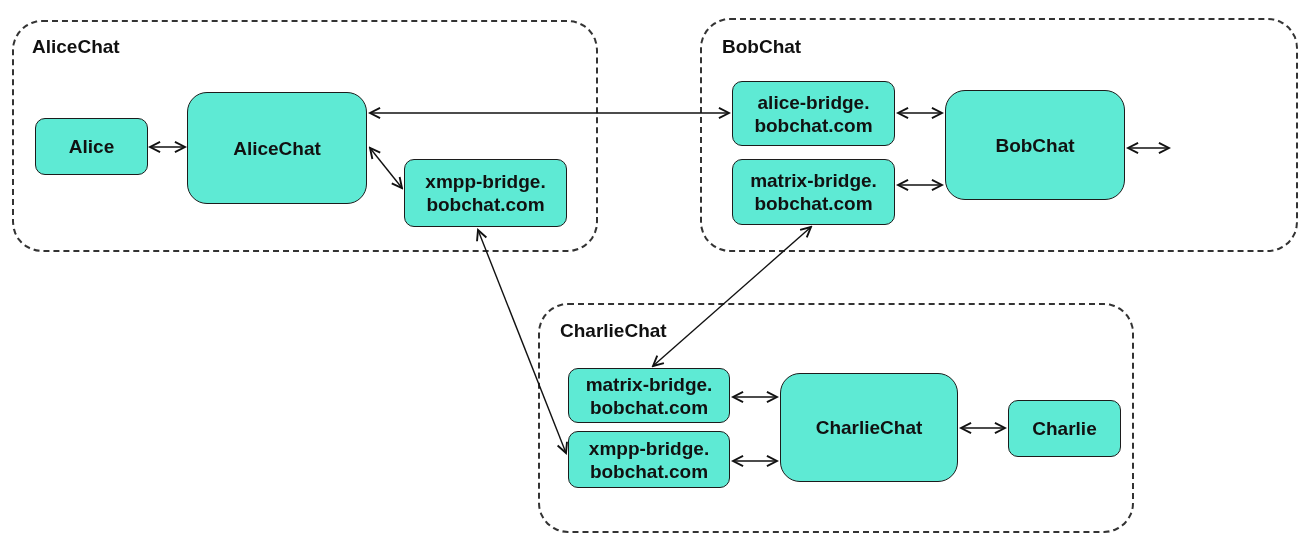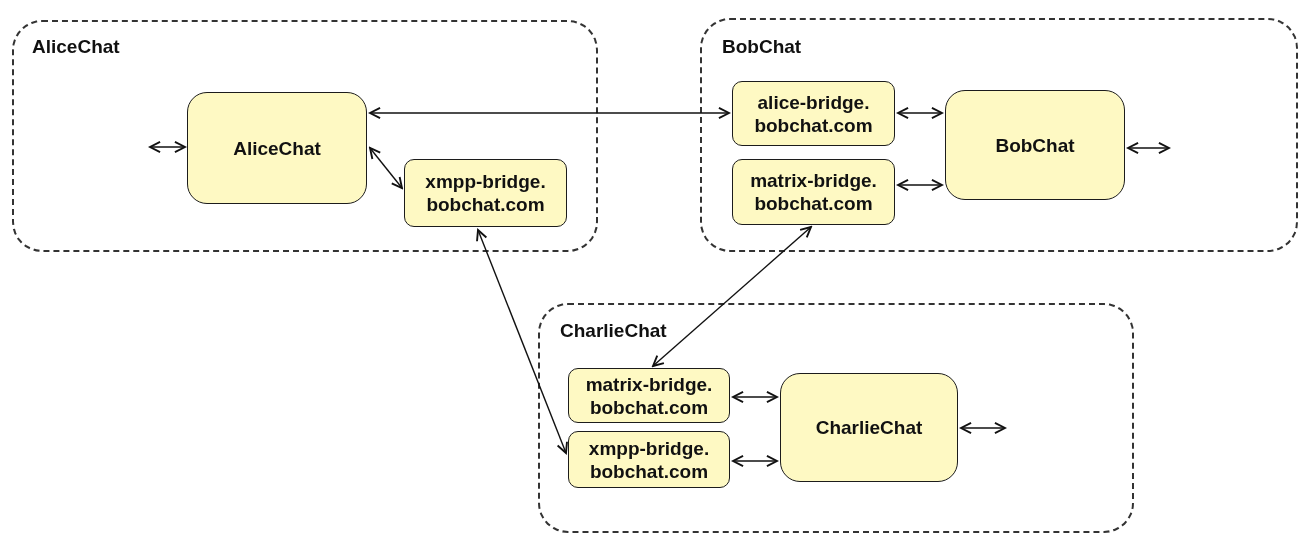--- a/index.html
+++ b/index.html
@@ -9,21 +9,21 @@
   }
   .cluster {
     position:absolute; border:2px dashed #333333; border-radius:30px;
     background:transparent; box-sizing:border-box;
   }
   .cluster-label {
     position:absolute; font-weight:bold; font-size:19px; color:#111111;
     white-space:nowrap;
   }
   .node {
-    position:absolute; background:#fef9c3; border:1.5px solid #1c1c1c;
+    position:absolute; background:#5eead4; border:1.5px solid #1c1c1c;
     border-radius:10px; box-sizing:border-box;
     display:flex; align-items:center; justify-content:center;
     text-align:center; font-weight:bold; font-size:19px; line-height:23px;
     color:#111111; white-space:pre-line;
   }
   .node.big { border-radius:20px; }
   svg.edges { position:absolute; left:0; top:0; width:1310px; height:557px; pointer-events:none; }
   svg.edges line { stroke:#111111; stroke-width:1.4; }
 </style>
 </head>
@@ -52,29 +52,31 @@
     <line x1="478" y1="230" x2="566" y2="453" marker-start="url(#ah)" marker-end="url(#ah)"></line>
     <line x1="898" y1="113" x2="942" y2="113" marker-start="url(#ah)" marker-end="url(#ah)"></line>
     <line x1="898" y1="185" x2="942" y2="185" marker-start="url(#ah)" marker-end="url(#ah)"></line>
     <line x1="1128" y1="148" x2="1169" y2="148" marker-start="url(#ah)" marker-end="url(#ah)"></line>
     <line x1="811" y1="227" x2="653" y2="366" marker-start="url(#ah)" marker-end="url(#ah)"></line>
     <line x1="733" y1="397" x2="777" y2="397" marker-start="url(#ah)" marker-end="url(#ah)"></line>
     <line x1="733" y1="461" x2="777" y2="461" marker-start="url(#ah)" marker-end="url(#ah)"></line>
     <line x1="961" y1="428" x2="1005" y2="428" marker-start="url(#ah)" marker-end="url(#ah)"></line>
   </svg>
 
+  <div class="node" style="left:35px; top:118px; width:113px; height:57px;">Alice</div>
   <div class="node big" style="left:187px; top:92px; width:180px; height:112px;">AliceChat</div>
   <div class="node" style="left:404px; top:159px; width:163px; height:68px;">xmpp-bridge.
 bobchat.com</div>
 
   <div class="node" style="left:732px; top:81px; width:163px; height:65px;">alice-bridge.
 bobchat.com</div>
   <div class="node" style="left:732px; top:159px; width:163px; height:66px;">matrix-bridge.
 bobchat.com</div>
   <div class="node big" style="left:945px; top:90px; width:180px; height:110px;">BobChat</div>
 
   <div class="node" style="left:568px; top:368px; width:162px; height:55px;">matrix-bridge.
 bobchat.com</div>
   <div class="node" style="left:568px; top:431px; width:162px; height:57px;">xmpp-bridge.
 bobchat.com</div>
   <div class="node big" style="left:780px; top:373px; width:178px; height:109px;">CharlieChat</div>
+  <div class="node" style="left:1008px; top:400px; width:113px; height:57px;">Charlie</div>
 
 </div>
 
 </body></html>

